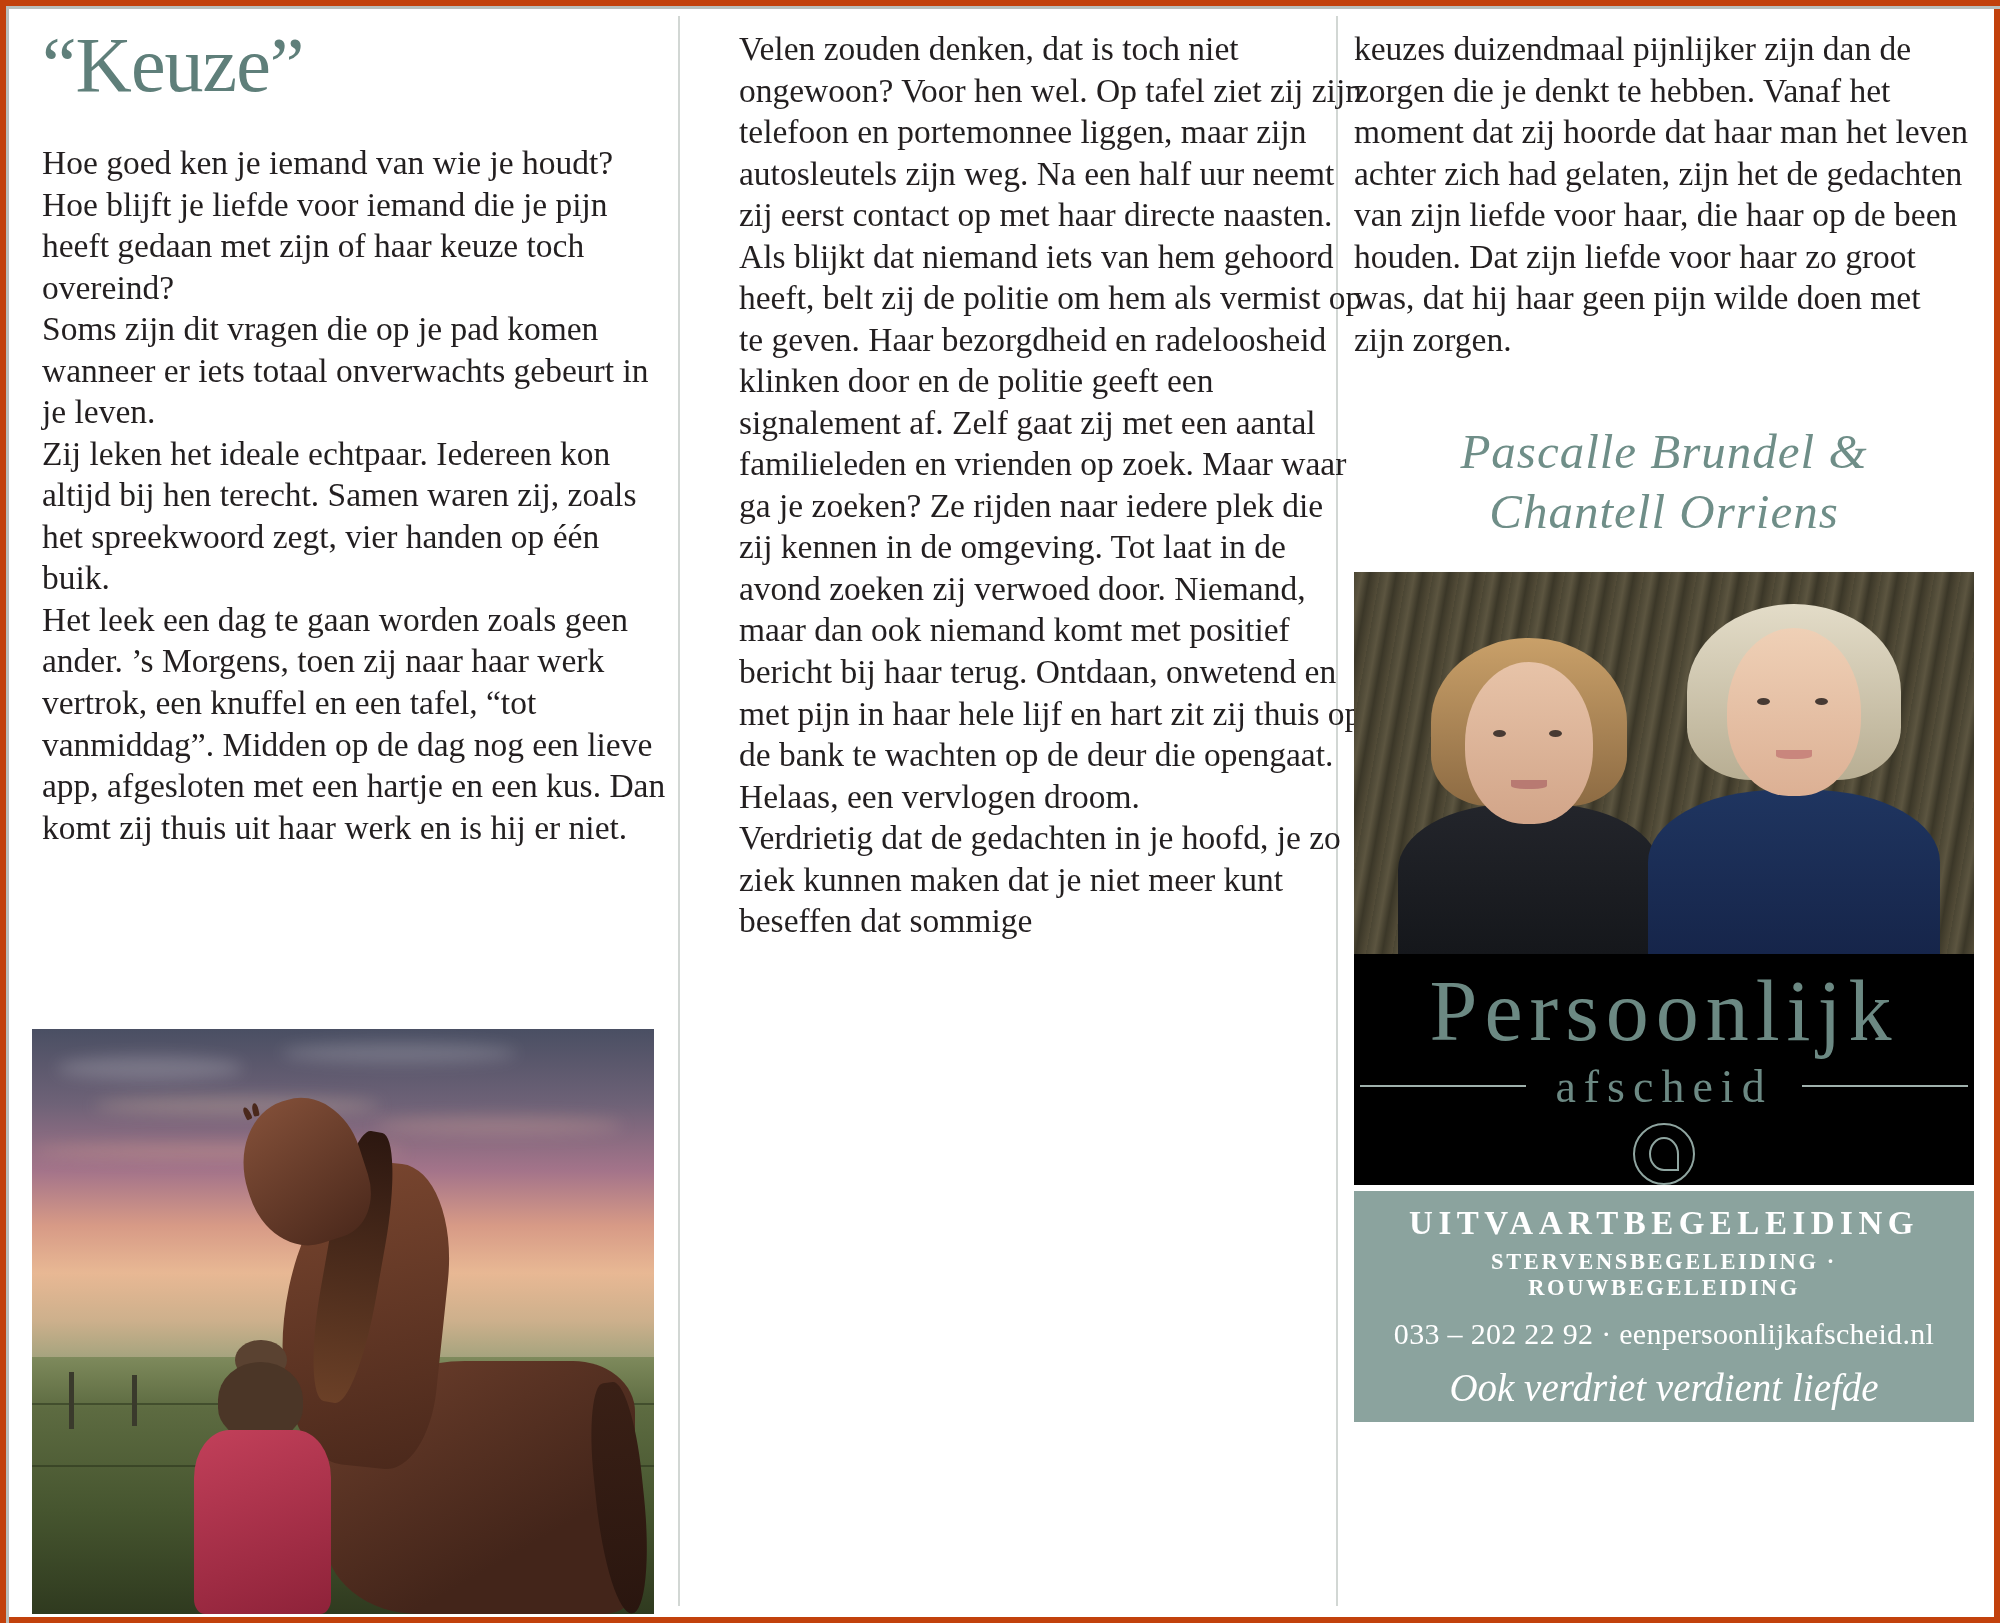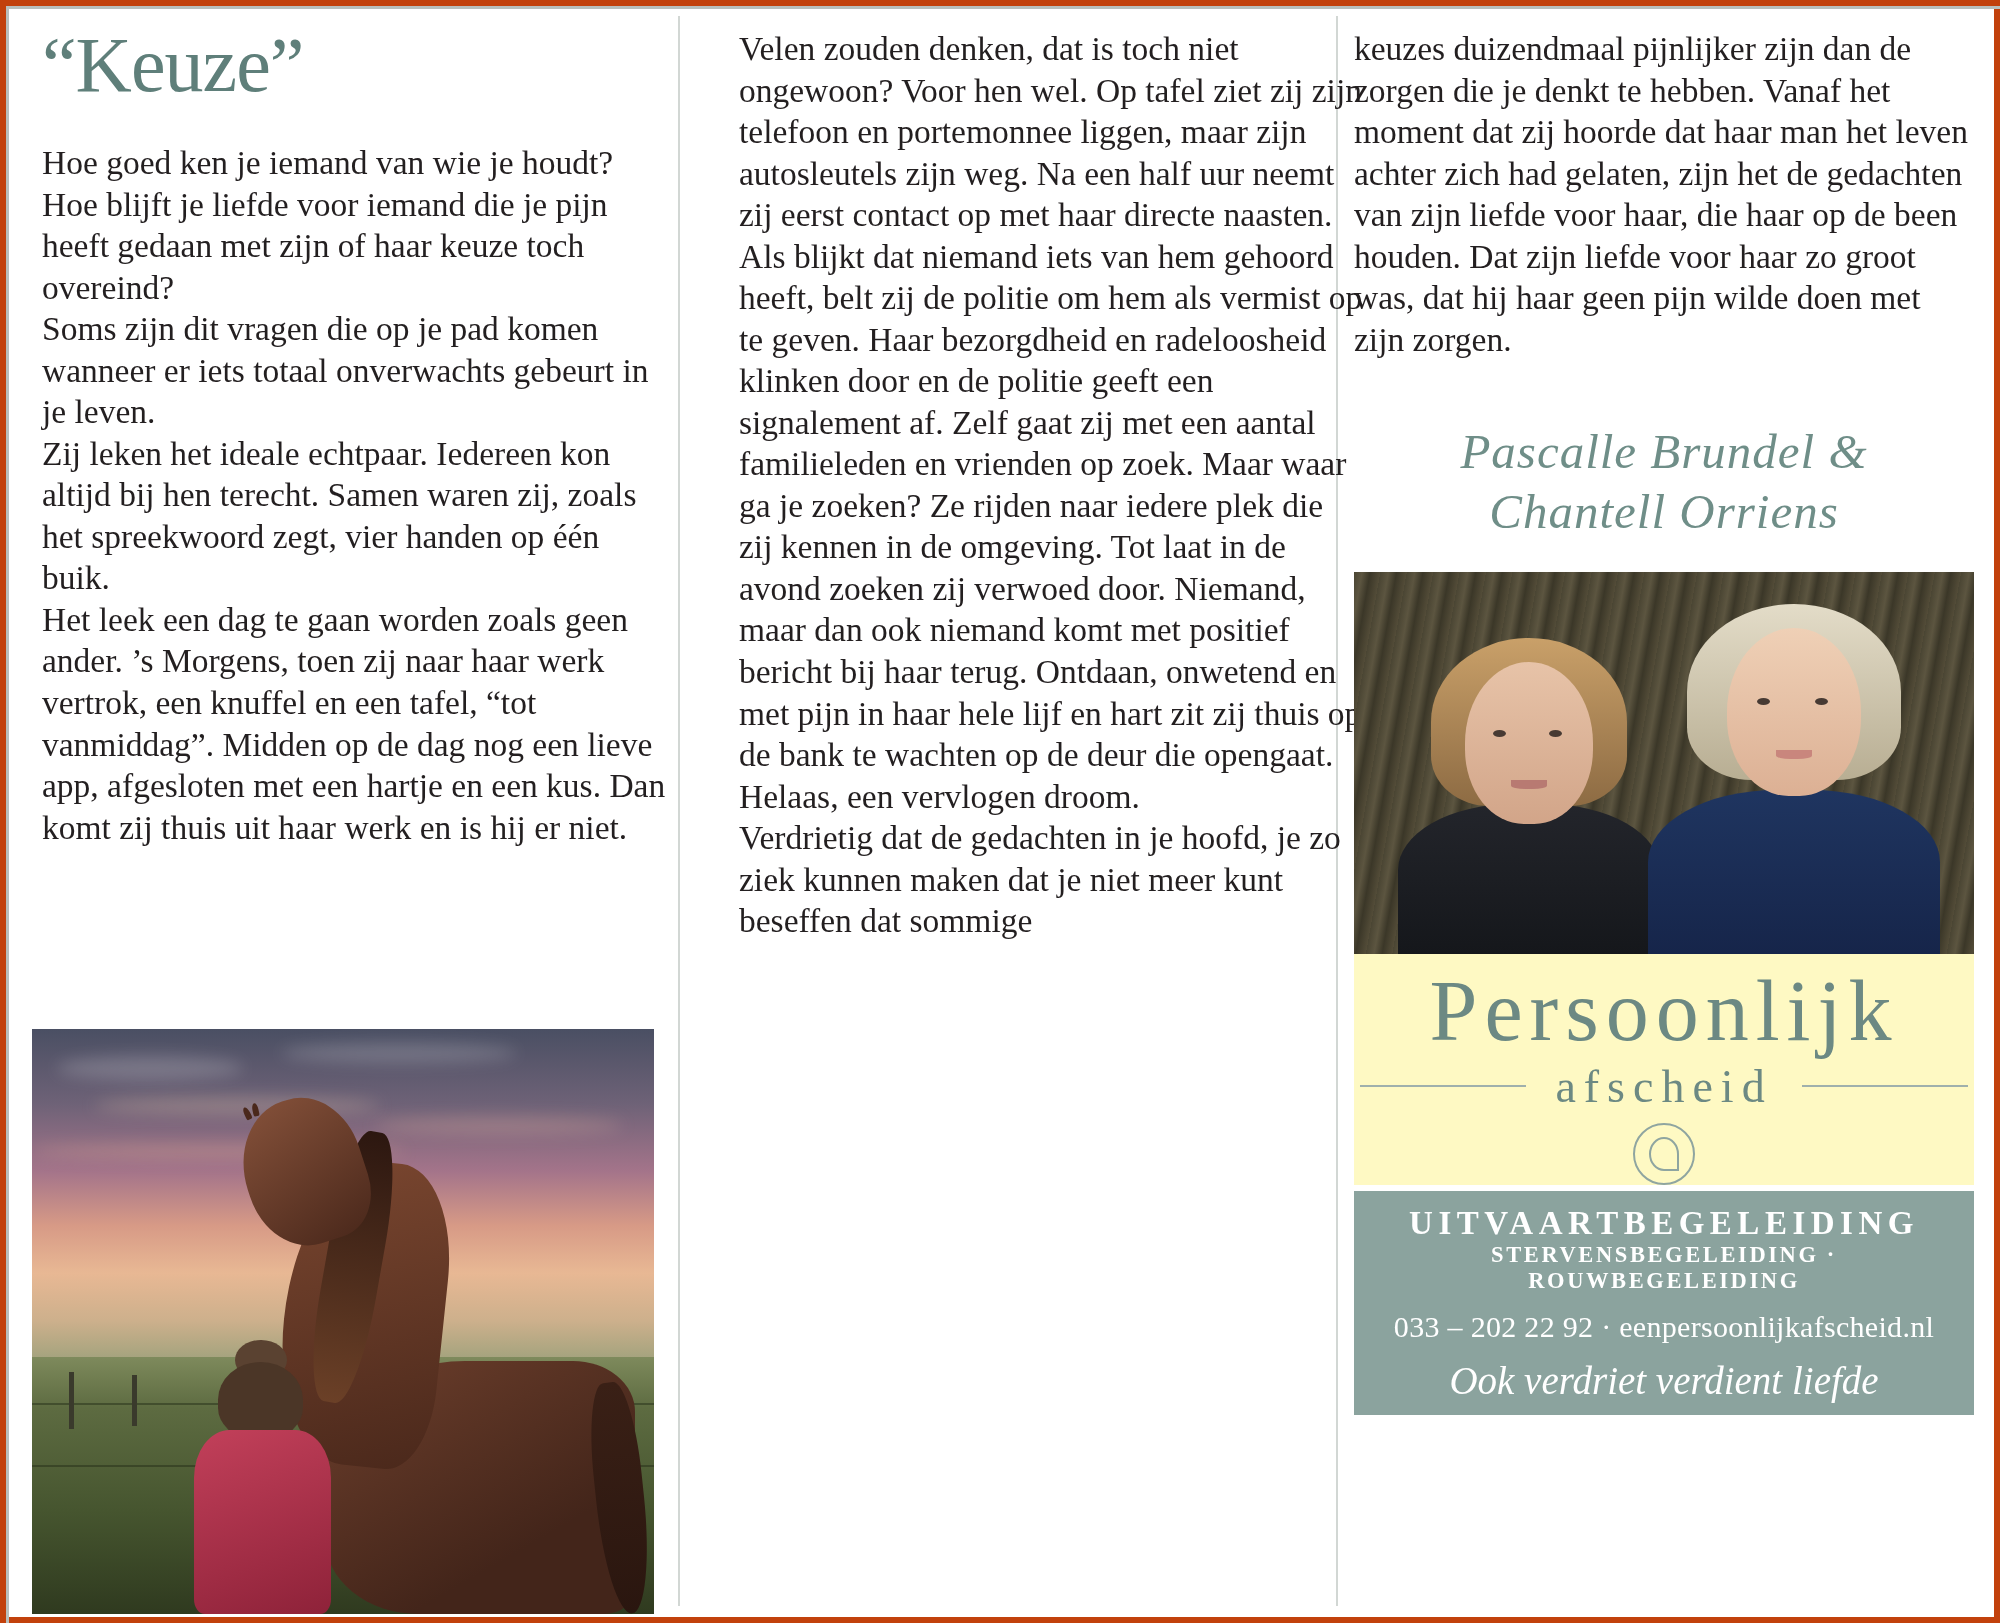--- a/index.html
+++ b/index.html
@@ -210,21 +210,21 @@
     bottom: 0; border-radius: 44% 44% 0 0;
   }
   .pers-left .p-body { width: 262px; height: 150px; background: linear-gradient(#23252b,#15171b); }
   .pers-right .p-body { width: 292px; height: 164px; background: linear-gradient(#1f3560,#16254a); }
   .p-eye { position:absolute; width:13px; height:7px; border-radius:50%; background:#473a33; }
   .p-mouth { position:absolute; left:50%; transform:translateX(-50%); width:36px; height:9px; border-radius:0 0 40% 40%; background:#b87a72; }
 
   .logo-block {
     position: relative;
     width: 620px;
-    background: #fef9c3;
+    background: #000000;
     padding-top: 14px;
   }
   .logo-main {
     font-family: "Liberation Serif", serif;
     font-size: 86px;
     letter-spacing: 7px;
     color: #6c8983;
     text-align: center;
     line-height: 1;
   }
@@ -270,20 +270,21 @@
     font-family: "Liberation Serif", serif;
     font-size: 33px;
     letter-spacing: 5.5px;
     font-weight: bold;
   }
   .f-line2 {
     font-family: "Liberation Serif", serif;
     font-size: 22.5px;
     letter-spacing: 2.6px;
     font-weight: bold;
+    margin-top: 7px;
   }
   .f-line3 {
     font-family: "Liberation Serif", serif;
     font-size: 30px;
     margin-top: 16px;
     letter-spacing: 0.3px;
   }
   .f-line4 {
     font-family: "Liberation Serif", serif;
     font-style: italic;

